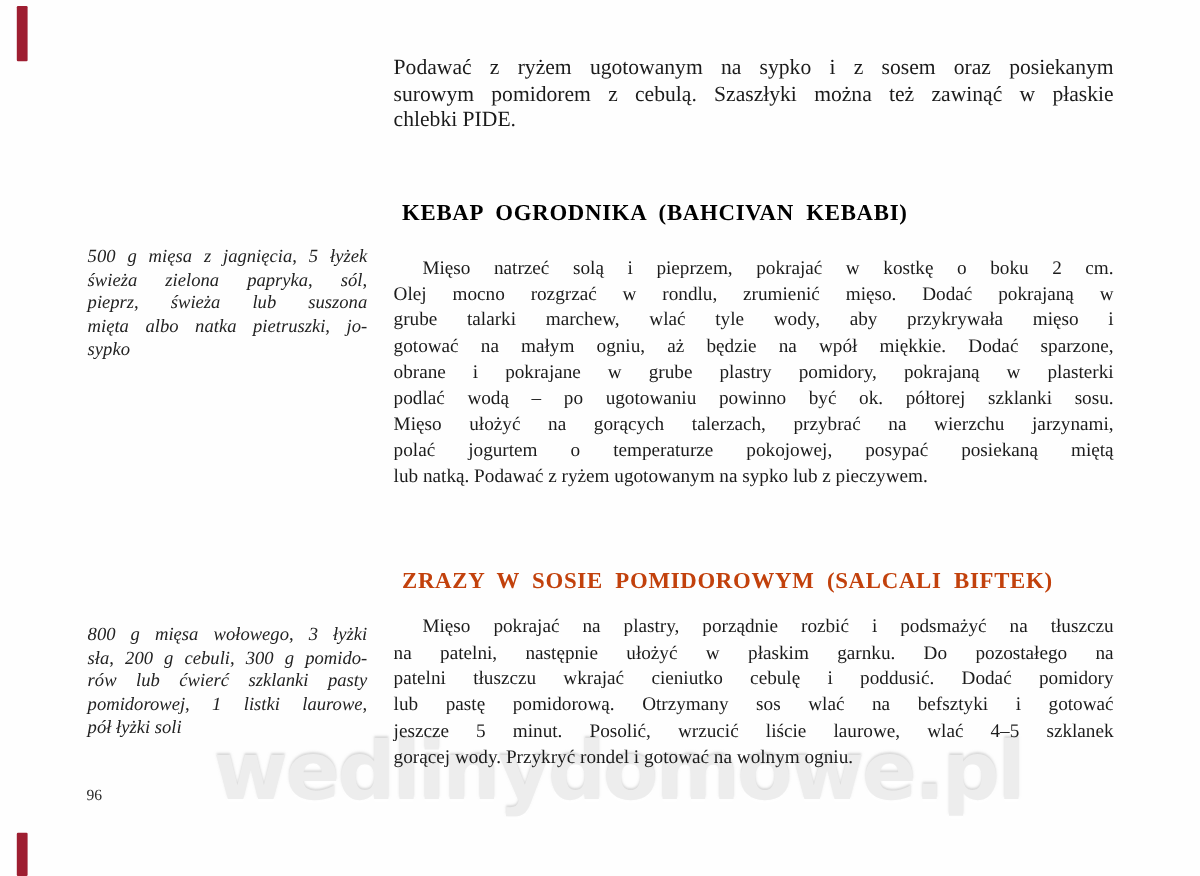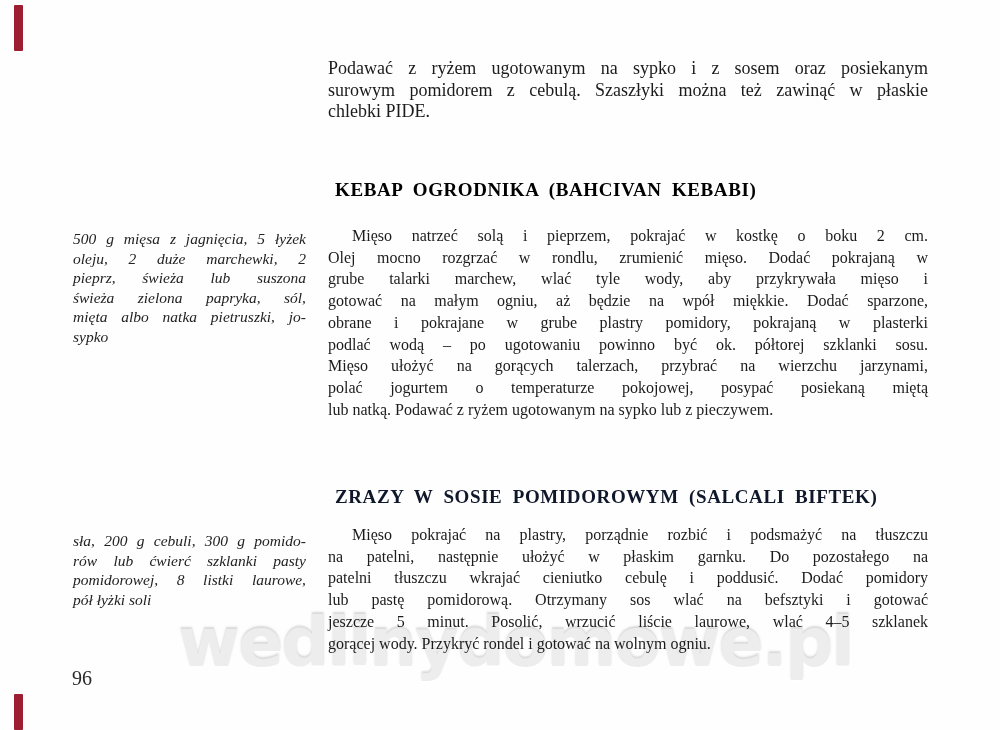--- a/index.html
+++ b/index.html
@@ -5,21 +5,21 @@
   html,body{margin:0;padding:0;background:#e8e8e8;}
   .page{
     position:relative;
     width:1000px;height:730px;
     background:#fefefe;
     overflow:hidden;
     font-family:"Liberation Serif", serif;
     color:#1b1b1b;
     margin:0 auto;
   }
-  .layer{position:absolute;z-index:1;margin-top:12px;}
+  .layer{position:absolute;z-index:1;}
   
   .watermark{
     position:absolute;
     z-index:0;
     left:178px;top:604px;
     font-family:"DejaVu Sans", sans-serif;
     font-weight:bold;
     font-size:67px;
     letter-spacing:-2px;
     color:#ededed;
@@ -48,33 +48,33 @@
   .h1{left:335px;top:167px;}
   .h2{left:335px;top:474px;}
 
   .ingredients{
     font-style:italic;
     font-size:15.5px;
     line-height:19.6px;
     width:233px;
     color:#222;
   }
-  .ing1{left:73px;top:217px;}
+  .ing1{left:73px;top:204px;}
   .ing2{left:73px;top:519px;}
 
   .body-text{width:600px;font-size:16px;line-height:21.7px;}
   .body1{left:328px;top:213px;}
   .body2{left:328px;top:512px;}
 
   
   .lines > div{text-align:justify;text-align-last:justify;}
   .lines > div:last-child{text-align-last:left;}
   .indent-first > div:first-child{text-indent:24px;}
 
-  .page-number{left:72px;top:655px;font-size:20px;color:#2a2a2a;}
+  .page-number{left:72px;top:655px;font-size:13px;color:#2a2a2a;}
 </style>
 </head>
 <body>
 
 <div class="page">
 
   <div class="watermark">wedlinydomowe.pl</div>
 
   <div class="edge-mark top" style="background: rgb(158, 30, 49);"></div>
   <div class="edge-mark bottom" style="background: rgb(158, 30, 49);"></div>
@@ -82,45 +82,45 @@
   <div class="layer intro lines">
       <div>Podawać z ryżem ugotowanym na sypko i z sosem oraz posiekanym</div>
       <div>surowym pomidorem z cebulą. Szaszłyki można też zawinąć w płaskie</div>
       <div>chlebki PIDE.</div>
     </div>
 
   <div class="layer heading h1" style="color: #000000;">KEBAP OGRODNIKA (BAHCIVAN KEBABI)</div>
 
   <div class="layer ingredients ing1 lines">
       <div>500 g mięsa z jagnięcia, 5 łyżek</div>
-      <div>oleju, 2 duże marchewki, 2</div>
+      <div>świeża zielona papryka, sól,</div>
       <div>pieprz, świeża lub suszona</div>
-      <div>świeża zielona papryka, sól,</div>
       <div>mięta albo natka pietruszki, jo-</div>
       <div>sypko</div>
     </div>
 
   <div class="layer body-text body1 lines indent-first">
       <div>Mięso natrzeć solą i pieprzem, pokrajać w kostkę o boku 2 cm.</div>
       <div>Olej mocno rozgrzać w rondlu, zrumienić mięso. Dodać pokrajaną w</div>
       <div>grube talarki marchew, wlać tyle wody, aby przykrywała mięso i</div>
       <div>gotować na małym ogniu, aż będzie na wpół miękkie. Dodać sparzone,</div>
       <div>obrane i pokrajane w grube plastry pomidory, pokrajaną w plasterki</div>
       <div>podlać wodą – po ugotowaniu powinno być ok. półtorej szklanki sosu.</div>
       <div>Mięso ułożyć na gorących talerzach, przybrać na wierzchu jarzynami,</div>
       <div>polać jogurtem o temperaturze pokojowej, posypać posiekaną miętą</div>
       <div>lub natką. Podawać z ryżem ugotowanym na sypko lub z pieczywem.</div>
     </div>
 
-  <div class="layer heading h2" style="color: #0f172a;">ZRAZY W SOSIE POMIDOROWYM (SALCALI BIFTEK)</div>
+  <div class="layer heading h2" style="color: #c2410c;">ZRAZY W SOSIE POMIDOROWYM (SALCALI BIFTEK)</div>
 
   <div class="layer ingredients ing2 lines">
+      <div>800 g mięsa wołowego, 3 łyżki</div>
       <div>sła, 200 g cebuli, 300 g pomido-</div>
       <div>rów lub ćwierć szklanki pasty</div>
-      <div>pomidorowej, 8 listki laurowe,</div>
+      <div>pomidorowej, 1 listki laurowe,</div>
       <div>pół łyżki soli</div>
     </div>
 
   <div class="layer body-text body2 lines indent-first">
       <div>Mięso pokrajać na plastry, porządnie rozbić i podsmażyć na tłuszczu</div>
       <div>na patelni, następnie ułożyć w płaskim garnku. Do pozostałego na</div>
       <div>patelni tłuszczu wkrajać cieniutko cebulę i poddusić. Dodać pomidory</div>
       <div>lub pastę pomidorową. Otrzymany sos wlać na befsztyki i gotować</div>
       <div>jeszcze 5 minut. Posolić, wrzucić liście laurowe, wlać 4–5 szklanek</div>
       <div>gorącej wody. Przykryć rondel i gotować na wolnym ogniu.</div>

